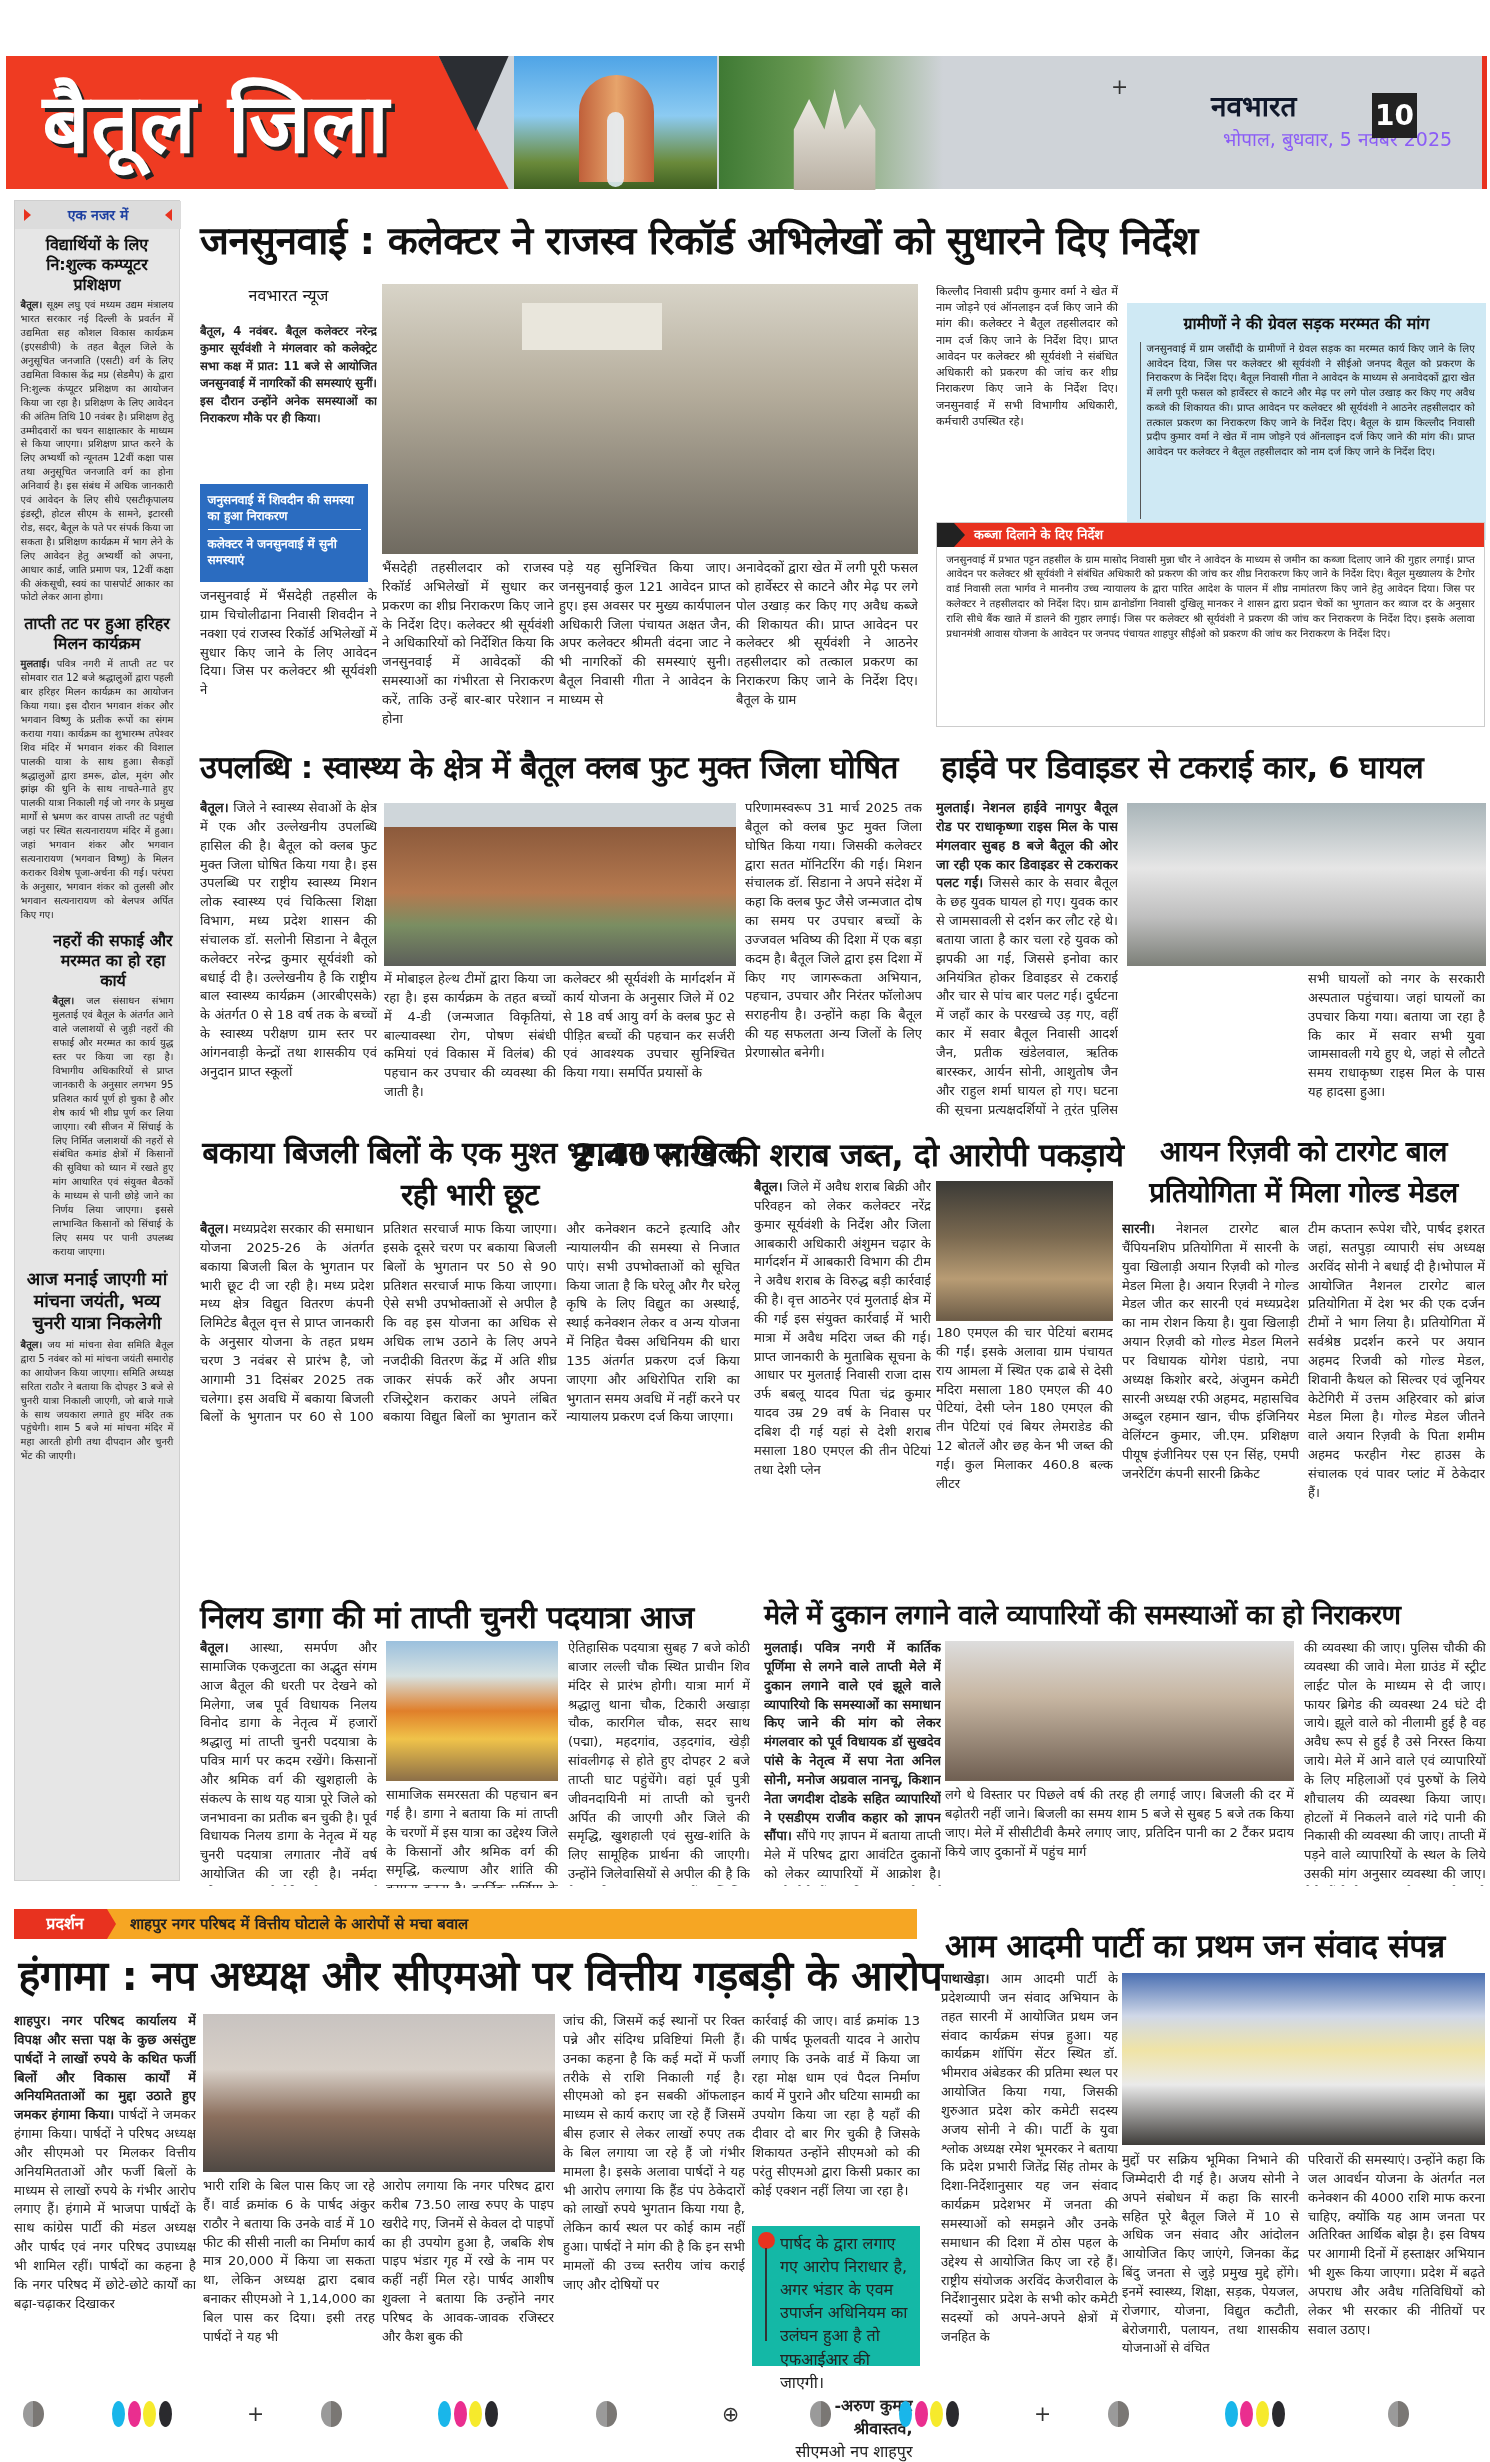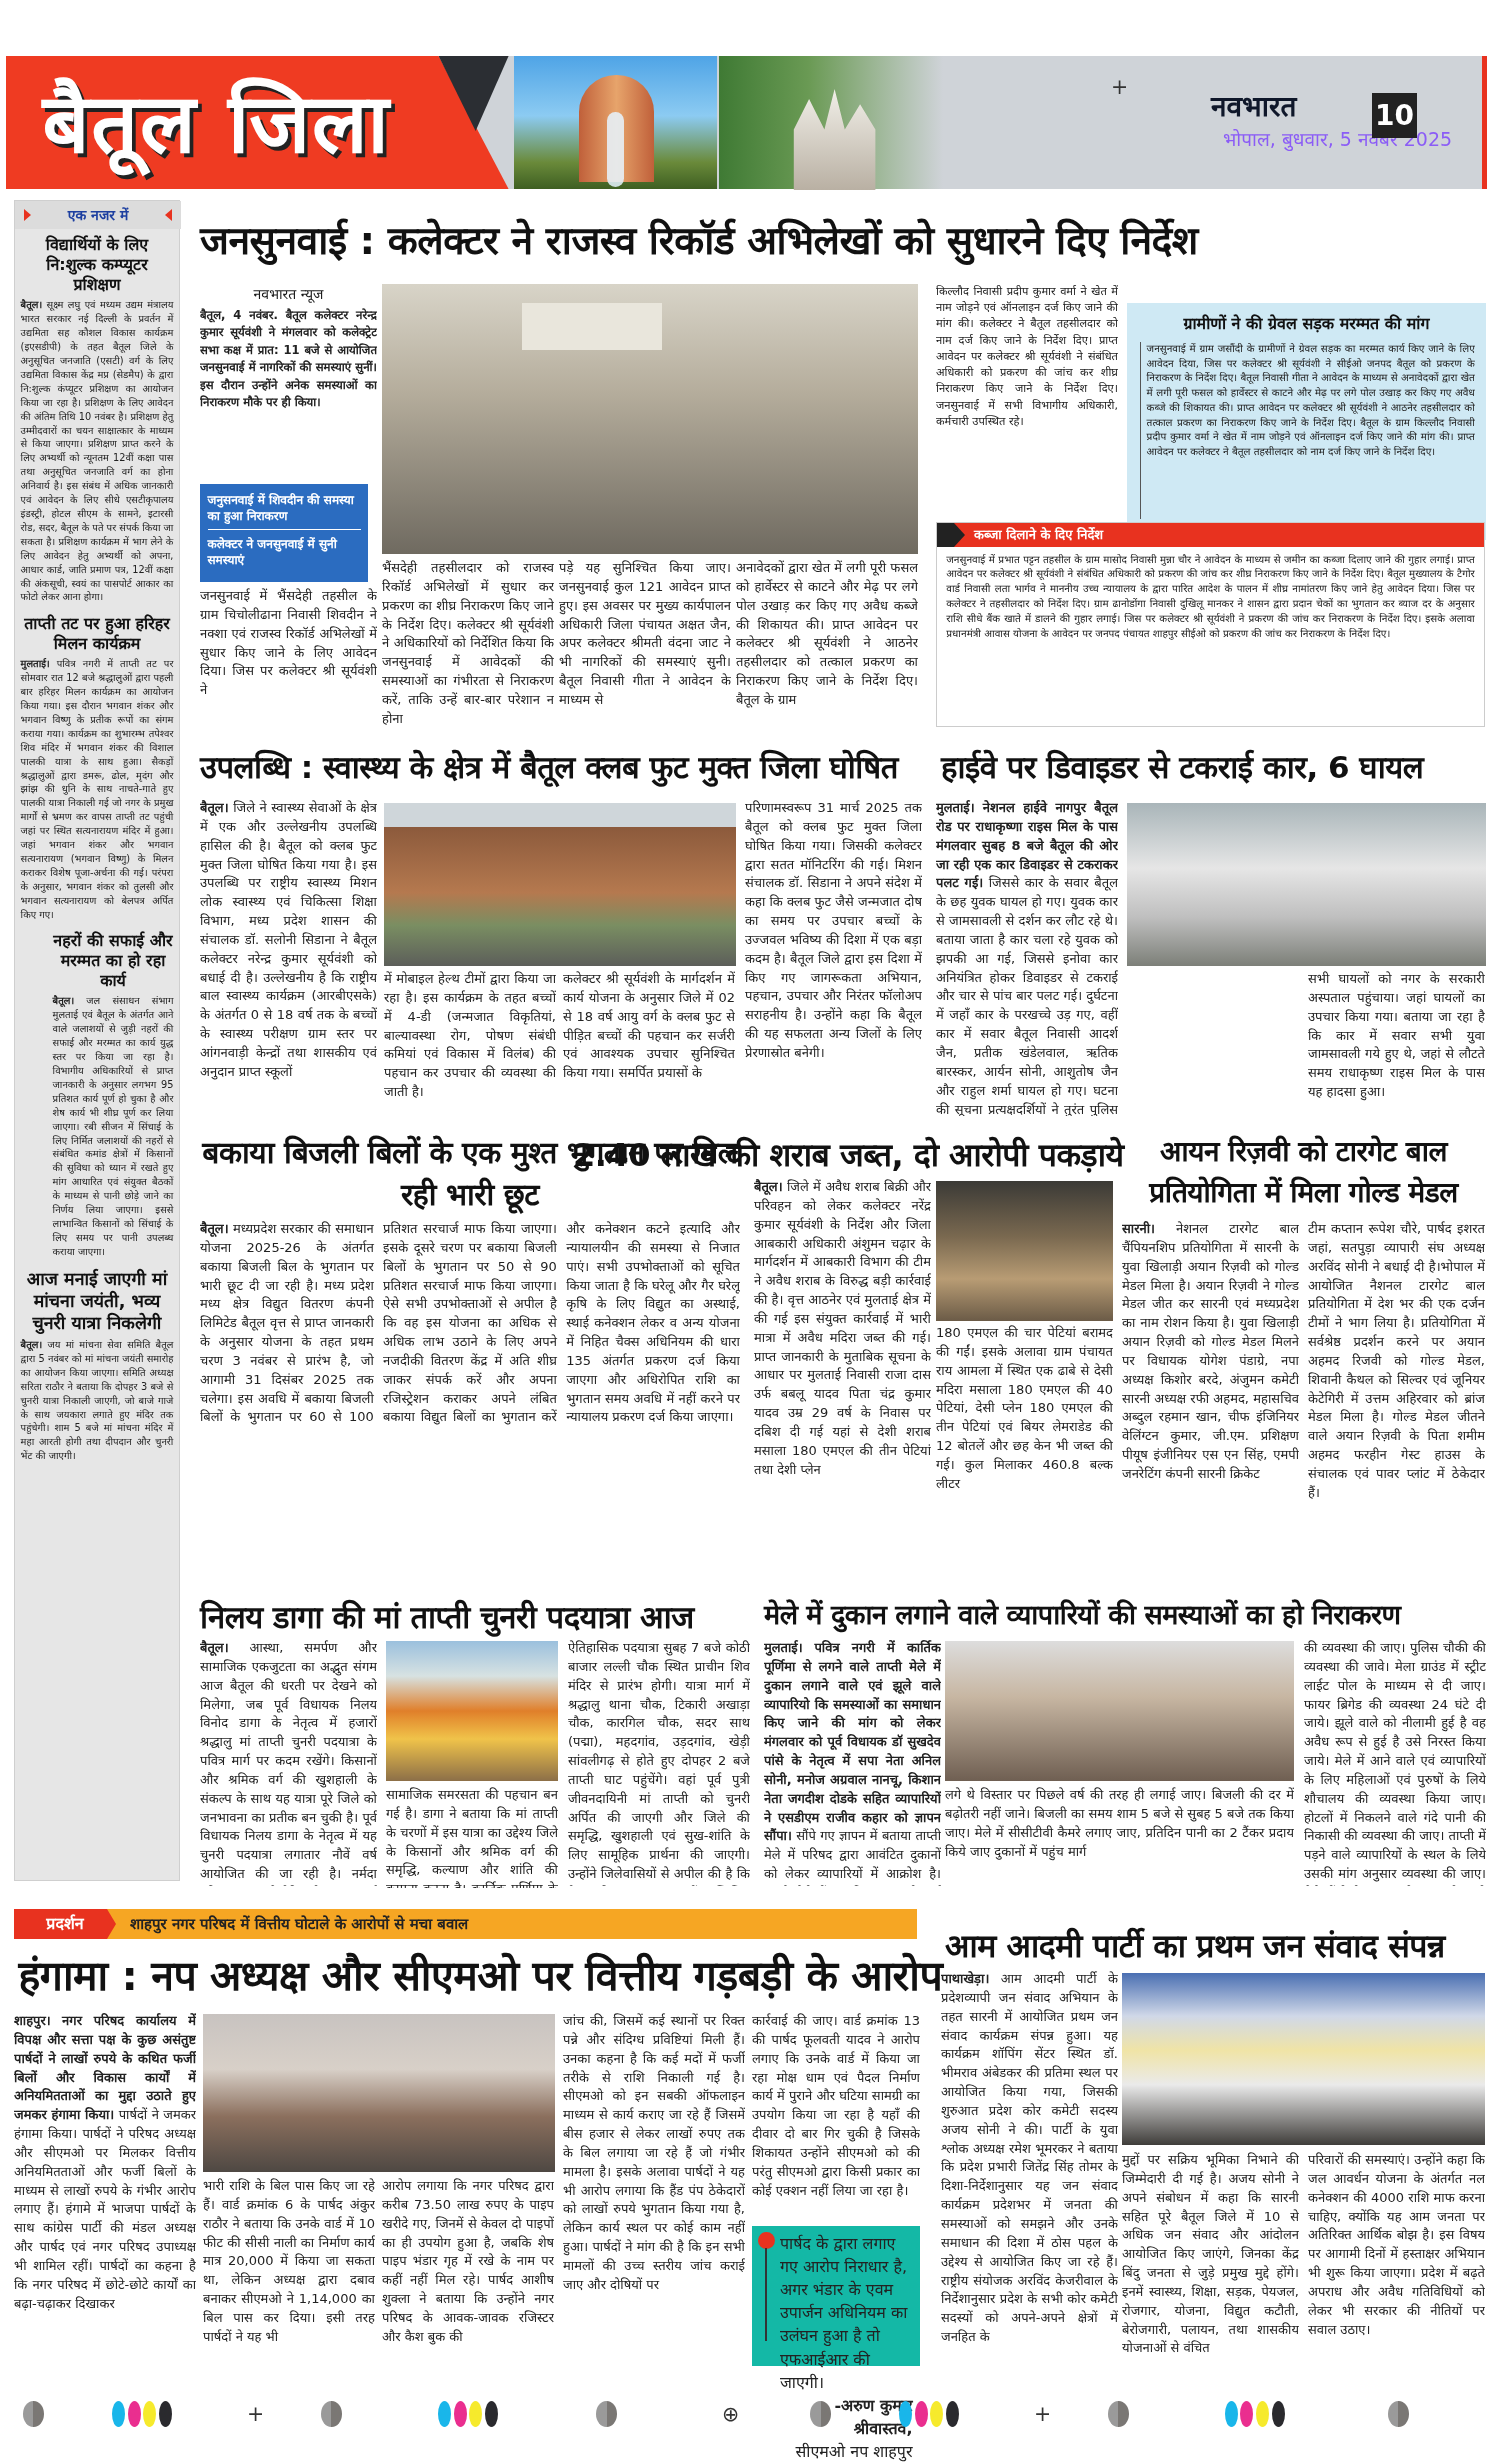--- a/index.html
+++ b/index.html
@@ -104,21 +104,21 @@
     </div>
     <div style="margin-top:5.6px;">
       <div class="sb-head" style="font-size:17.7px;">आज मनाई जाएगी मां मांचना जयंती, भव्य चुनरी यात्रा निकलेगी</div>
       <div class="sb-body"><b>बैतूल।</b> <span>जय मां मांचना सेवा समिति बैतूल द्वारा 5 नवंबर को मां मांचना जयंती समारोह का आयोजन किया जाएगा। समिति अध्यक्ष सरिता राठौर ने बताया कि दोपहर 3 बजे से चुनरी यात्रा निकाली जाएगी, जो बाजे गाजे के साथ जयकारा लगाते हुए मंदिर तक पहुंचेगी। शाम 5 बजे मां मांचना मंदिर में महा आरती होगी तथा दीपदान और चुनरी भेंट की जाएगी।</span></div>
     </div>
   </div>
 </div>
 
 <div class="abs headline" style="left:200px;top:212px;font-size:39px;">जनसुनवाई : कलेक्टर ने राजस्व रिकॉर्ड अभिलेखों को सुधारने दिए निर्देश</div>
 <div class="abs" style="left:200px;top:284px;width:177px;">
-  <div style="text-align:center;font-size:14px;margin-bottom:4px;">नवभारत न्यूज</div>
+  <div style="text-align:center;font-size:16px;margin-bottom:17px;">नवभारत न्यूज</div>
   <div class="body" style="font-size:11.6px;font-weight:bold;line-height:1.5;">बैतूल, 4 नवंबर. बैतूल कलेक्टर नरेन्द्र कुमार सूर्यवंशी ने मंगलवार को कलेक्ट्रेट सभा कक्ष में प्रात: 11 बजे से आयोजित जनसुनवाई में नागरिकों की समस्याएं सुनीं। इस दौरान उन्होंने अनेक समस्याओं का निराकरण मौके पर ही किया।</div>
 </div>
 <div class="abs blue-box" style="left:200px;top:484px;width:168px;height:98px;">
   <div>जनुसनवाई में शिवदीन की समस्या का हुआ निराकरण</div>
   <hr>
   <div>कलेक्टर ने जनसुनवाई में सुनी समस्याएं</div>
 </div>
 <div class="abs photo p-office" style="left:382px;top:284px;width:536px;height:270px;position:absolute;">
   <div class="board"></div>
 </div>

